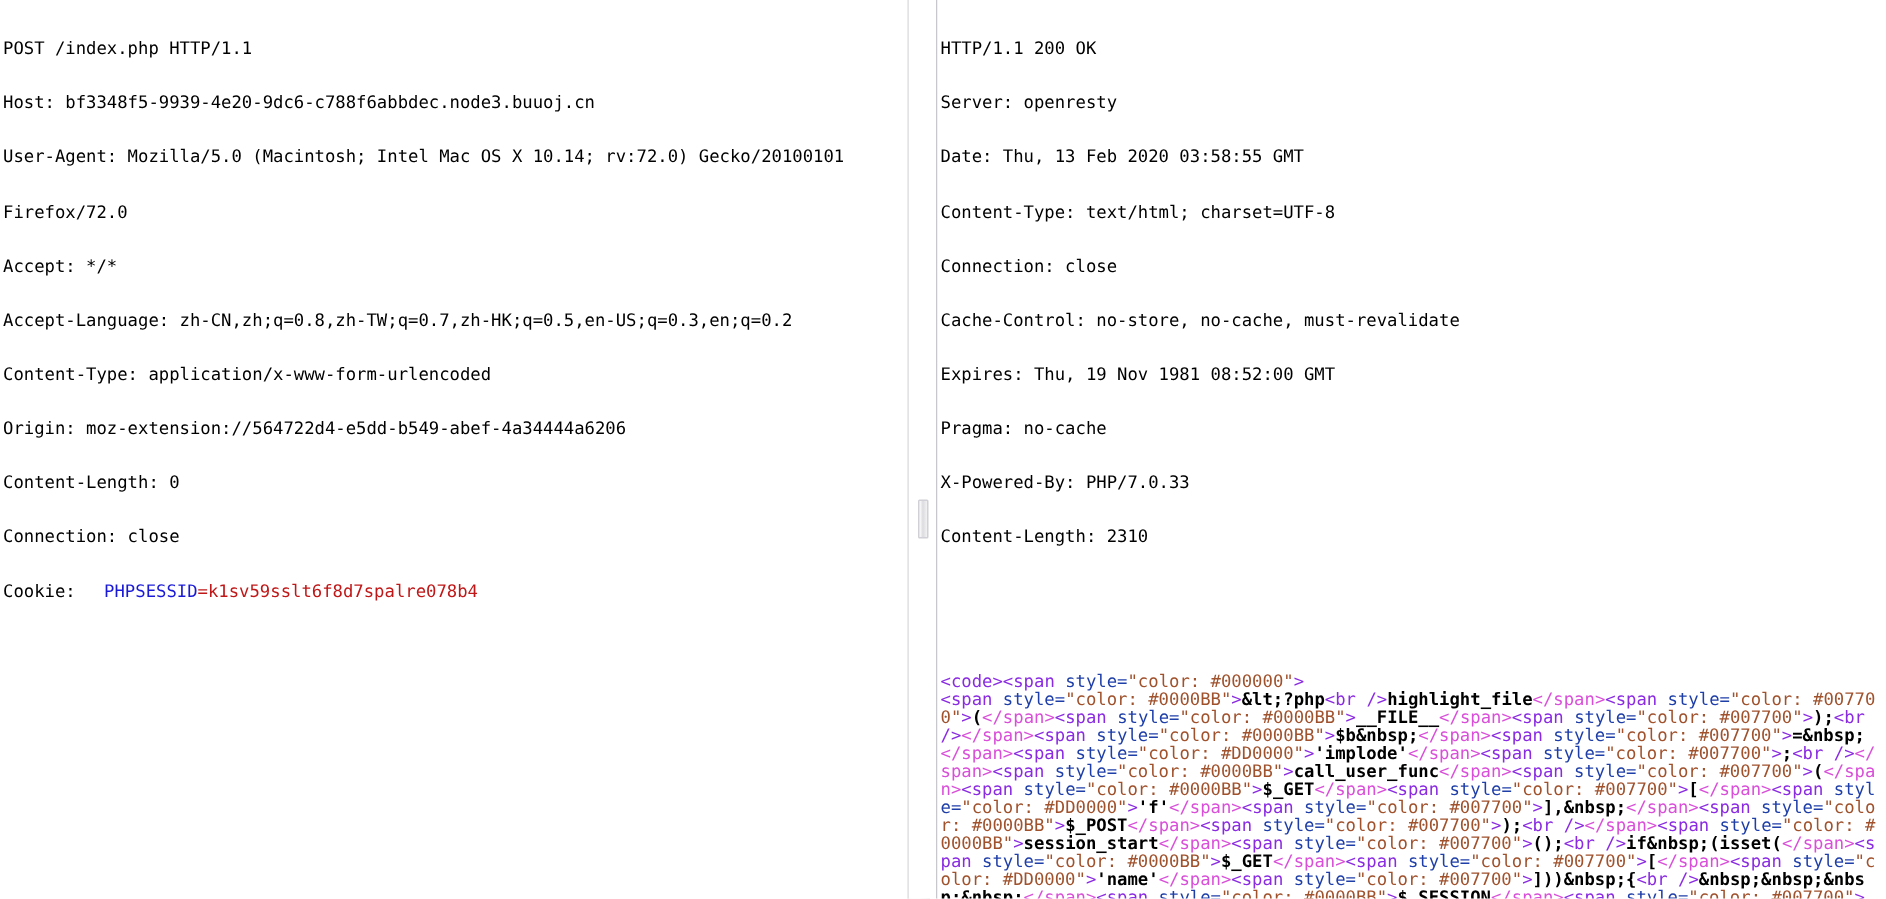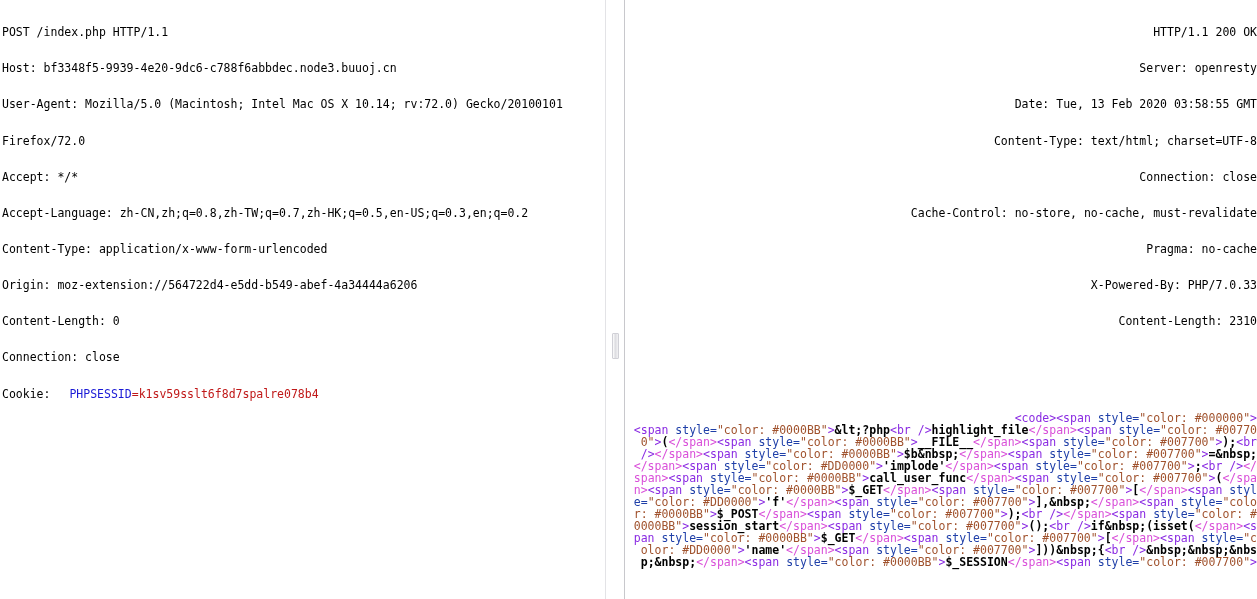--- a/index.html
+++ b/index.html
@@ -115,21 +115,20 @@
     box-sizing: border-box;
   }
 
   
   #response-pane {
     position: relative;
     flex: 1;
     height: 599px;
     background: #ffffff;
     overflow: hidden;
-    text-align: right;
   }
 
   .resp-headers .req-line { display: block; white-space: pre; }
 
   .blank-line { display: block; height: 12.05px; }
 
   
   .hl { white-space: pre-wrap; word-break: break-all; display: block; }
   .t-tag      { color: #8a2be2; }            
   .t-close    { color: #d94fd9; }            
@@ -167,24 +166,25 @@
   </div>
 
   <div id="pane-splitter">
     <div id="splitter-grip"></div>
   </div>
 
   <div id="response-pane">
     <div class="code-area resp-headers">
       <span class="req-line">HTTP/1.1 200 OK</span>
       <span class="req-line">Server: openresty</span>
-      <span class="req-line">Date: Tue, 13 Feb 2020 03:58:55 GMT</span>
+      <span class="req-line">Date: Thu, 13 Feb 2020 03:58:55 GMT</span>
       <span class="req-line">Content-Type: text/html; charset=UTF-8</span>
       <span class="req-line">Connection: close</span>
       <span class="req-line">Cache-Control: no-store, no-cache, must-revalidate</span>
+      <span class="req-line">Expires: Thu, 19 Nov 1981 08:52:00 GMT</span>
       <span class="req-line">Pragma: no-cache</span>
       <span class="req-line">X-Powered-By: PHP/7.0.33</span>
       <span class="req-line">Content-Length: 2310</span>
       <span class="blank-line"></span>
 
       
       <code class="hl" id="body-source"><span class="t-tag">&lt;code</span><span class="t-tag">&gt;</span><span class="t-tag">&lt;span</span><span class="t-attr"> style=</span><span class="t-val">"color: #000000"</span><span class="t-tag">&gt;</span><span class="t-text">
 </span><span class="t-tag">&lt;span</span><span class="t-attr"> style=</span><span class="t-val">"color: #0000BB"</span><span class="t-tag">&gt;</span><span class="t-text">&amp;lt;?php</span><span class="t-tag">&lt;br</span><span class="t-attr"> </span><span class="t-tag">/&gt;</span><span class="t-text">highlight_file</span><span class="t-close">&lt;/span&gt;</span><span class="t-tag">&lt;span</span><span class="t-attr"> style=</span><span class="t-val">"color: #007700"</span><span class="t-tag">&gt;</span><span class="t-text">(</span><span class="t-close">&lt;/span&gt;</span><span class="t-tag">&lt;span</span><span class="t-attr"> style=</span><span class="t-val">"color: #0000BB"</span><span class="t-tag">&gt;</span><span class="t-text">__FILE__</span><span class="t-close">&lt;/span&gt;</span><span class="t-tag">&lt;span</span><span class="t-attr"> style=</span><span class="t-val">"color: #007700"</span><span class="t-tag">&gt;</span><span class="t-text">);</span><span class="t-tag">&lt;br</span><span class="t-attr"> </span><span class="t-tag">/&gt;</span><span class="t-close">&lt;/span&gt;</span><span class="t-tag">&lt;span</span><span class="t-attr"> style=</span><span class="t-val">"color: #0000BB"</span><span class="t-tag">&gt;</span><span class="t-text">$b&amp;nbsp;</span><span class="t-close">&lt;/span&gt;</span><span class="t-tag">&lt;span</span><span class="t-attr"> style=</span><span class="t-val">"color: #007700"</span><span class="t-tag">&gt;</span><span class="t-text">=&amp;nbsp;</span><span class="t-close">&lt;/span&gt;</span><span class="t-tag">&lt;span</span><span class="t-attr"> style=</span><span class="t-val">"color: #DD0000"</span><span class="t-tag">&gt;</span><span class="t-text">'implode'</span><span class="t-close">&lt;/span&gt;</span><span class="t-tag">&lt;span</span><span class="t-attr"> style=</span><span class="t-val">"color: #007700"</span><span class="t-tag">&gt;</span><span class="t-text">;</span><span class="t-tag">&lt;br</span><span class="t-attr"> </span><span class="t-tag">/&gt;</span><span class="t-close">&lt;/span&gt;</span><span class="t-tag">&lt;span</span><span class="t-attr"> style=</span><span class="t-val">"color: #0000BB"</span><span class="t-tag">&gt;</span><span class="t-text">call_user_func</span><span class="t-close">&lt;/span&gt;</span><span class="t-tag">&lt;span</span><span class="t-attr"> style=</span><span class="t-val">"color: #007700"</span><span class="t-tag">&gt;</span><span class="t-text">(</span><span class="t-close">&lt;/span&gt;</span><span class="t-tag">&lt;span</span><span class="t-attr"> style=</span><span class="t-val">"color: #0000BB"</span><span class="t-tag">&gt;</span><span class="t-text">$_GET</span><span class="t-close">&lt;/span&gt;</span><span class="t-tag">&lt;span</span><span class="t-attr"> style=</span><span class="t-val">"color: #007700"</span><span class="t-tag">&gt;</span><span class="t-text">[</span><span class="t-close">&lt;/span&gt;</span><span class="t-tag">&lt;span</span><span class="t-attr"> style=</span><span class="t-val">"color: #DD0000"</span><span class="t-tag">&gt;</span><span class="t-text">'f'</span><span class="t-close">&lt;/span&gt;</span><span class="t-tag">&lt;span</span><span class="t-attr"> style=</span><span class="t-val">"color: #007700"</span><span class="t-tag">&gt;</span><span class="t-text">],&amp;nbsp;</span><span class="t-close">&lt;/span&gt;</span><span class="t-tag">&lt;span</span><span class="t-attr"> style=</span><span class="t-val">"color: #0000BB"</span><span class="t-tag">&gt;</span><span class="t-text">$_POST</span><span class="t-close">&lt;/span&gt;</span><span class="t-tag">&lt;span</span><span class="t-attr"> style=</span><span class="t-val">"color: #007700"</span><span class="t-tag">&gt;</span><span class="t-text">);</span><span class="t-tag">&lt;br</span><span class="t-attr"> </span><span class="t-tag">/&gt;</span><span class="t-close">&lt;/span&gt;</span><span class="t-tag">&lt;span</span><span class="t-attr"> style=</span><span class="t-val">"color: #0000BB"</span><span class="t-tag">&gt;</span><span class="t-text">session_start</span><span class="t-close">&lt;/span&gt;</span><span class="t-tag">&lt;span</span><span class="t-attr"> style=</span><span class="t-val">"color: #007700"</span><span class="t-tag">&gt;</span><span class="t-text">();</span><span class="t-tag">&lt;br</span><span class="t-attr"> </span><span class="t-tag">/&gt;</span><span class="t-text">if&amp;nbsp;(isset(</span><span class="t-close">&lt;/span&gt;</span><span class="t-tag">&lt;span</span><span class="t-attr"> style=</span><span class="t-val">"color: #0000BB"</span><span class="t-tag">&gt;</span><span class="t-text">$_GET</span><span class="t-close">&lt;/span&gt;</span><span class="t-tag">&lt;span</span><span class="t-attr"> style=</span><span class="t-val">"color: #007700"</span><span class="t-tag">&gt;</span><span class="t-text">[</span><span class="t-close">&lt;/span&gt;</span><span class="t-tag">&lt;span</span><span class="t-attr"> style=</span><span class="t-val">"color: #DD0000"</span><span class="t-tag">&gt;</span><span class="t-text">'name'</span><span class="t-close">&lt;/span&gt;</span><span class="t-tag">&lt;span</span><span class="t-attr"> style=</span><span class="t-val">"color: #007700"</span><span class="t-tag">&gt;</span><span class="t-text">]))&amp;nbsp;{</span><span class="t-tag">&lt;br</span><span class="t-attr"> </span><span class="t-tag">/&gt;</span><span class="t-text">&amp;nbsp;&amp;nbsp;&amp;nbsp;&amp;nbsp;</span><span class="t-close">&lt;/span&gt;</span><span class="t-tag">&lt;span</span><span class="t-attr"> style=</span><span class="t-val">"color: #0000BB"</span><span class="t-tag">&gt;</span><span class="t-text">$_SESSION</span><span class="t-close">&lt;/span&gt;</span><span class="t-tag">&lt;span</span><span class="t-attr"> style=</span><span class="t-val">"color: #007700"</span><span class="t-tag">&gt;</span><span class="t-text">
 </span></code>
 

